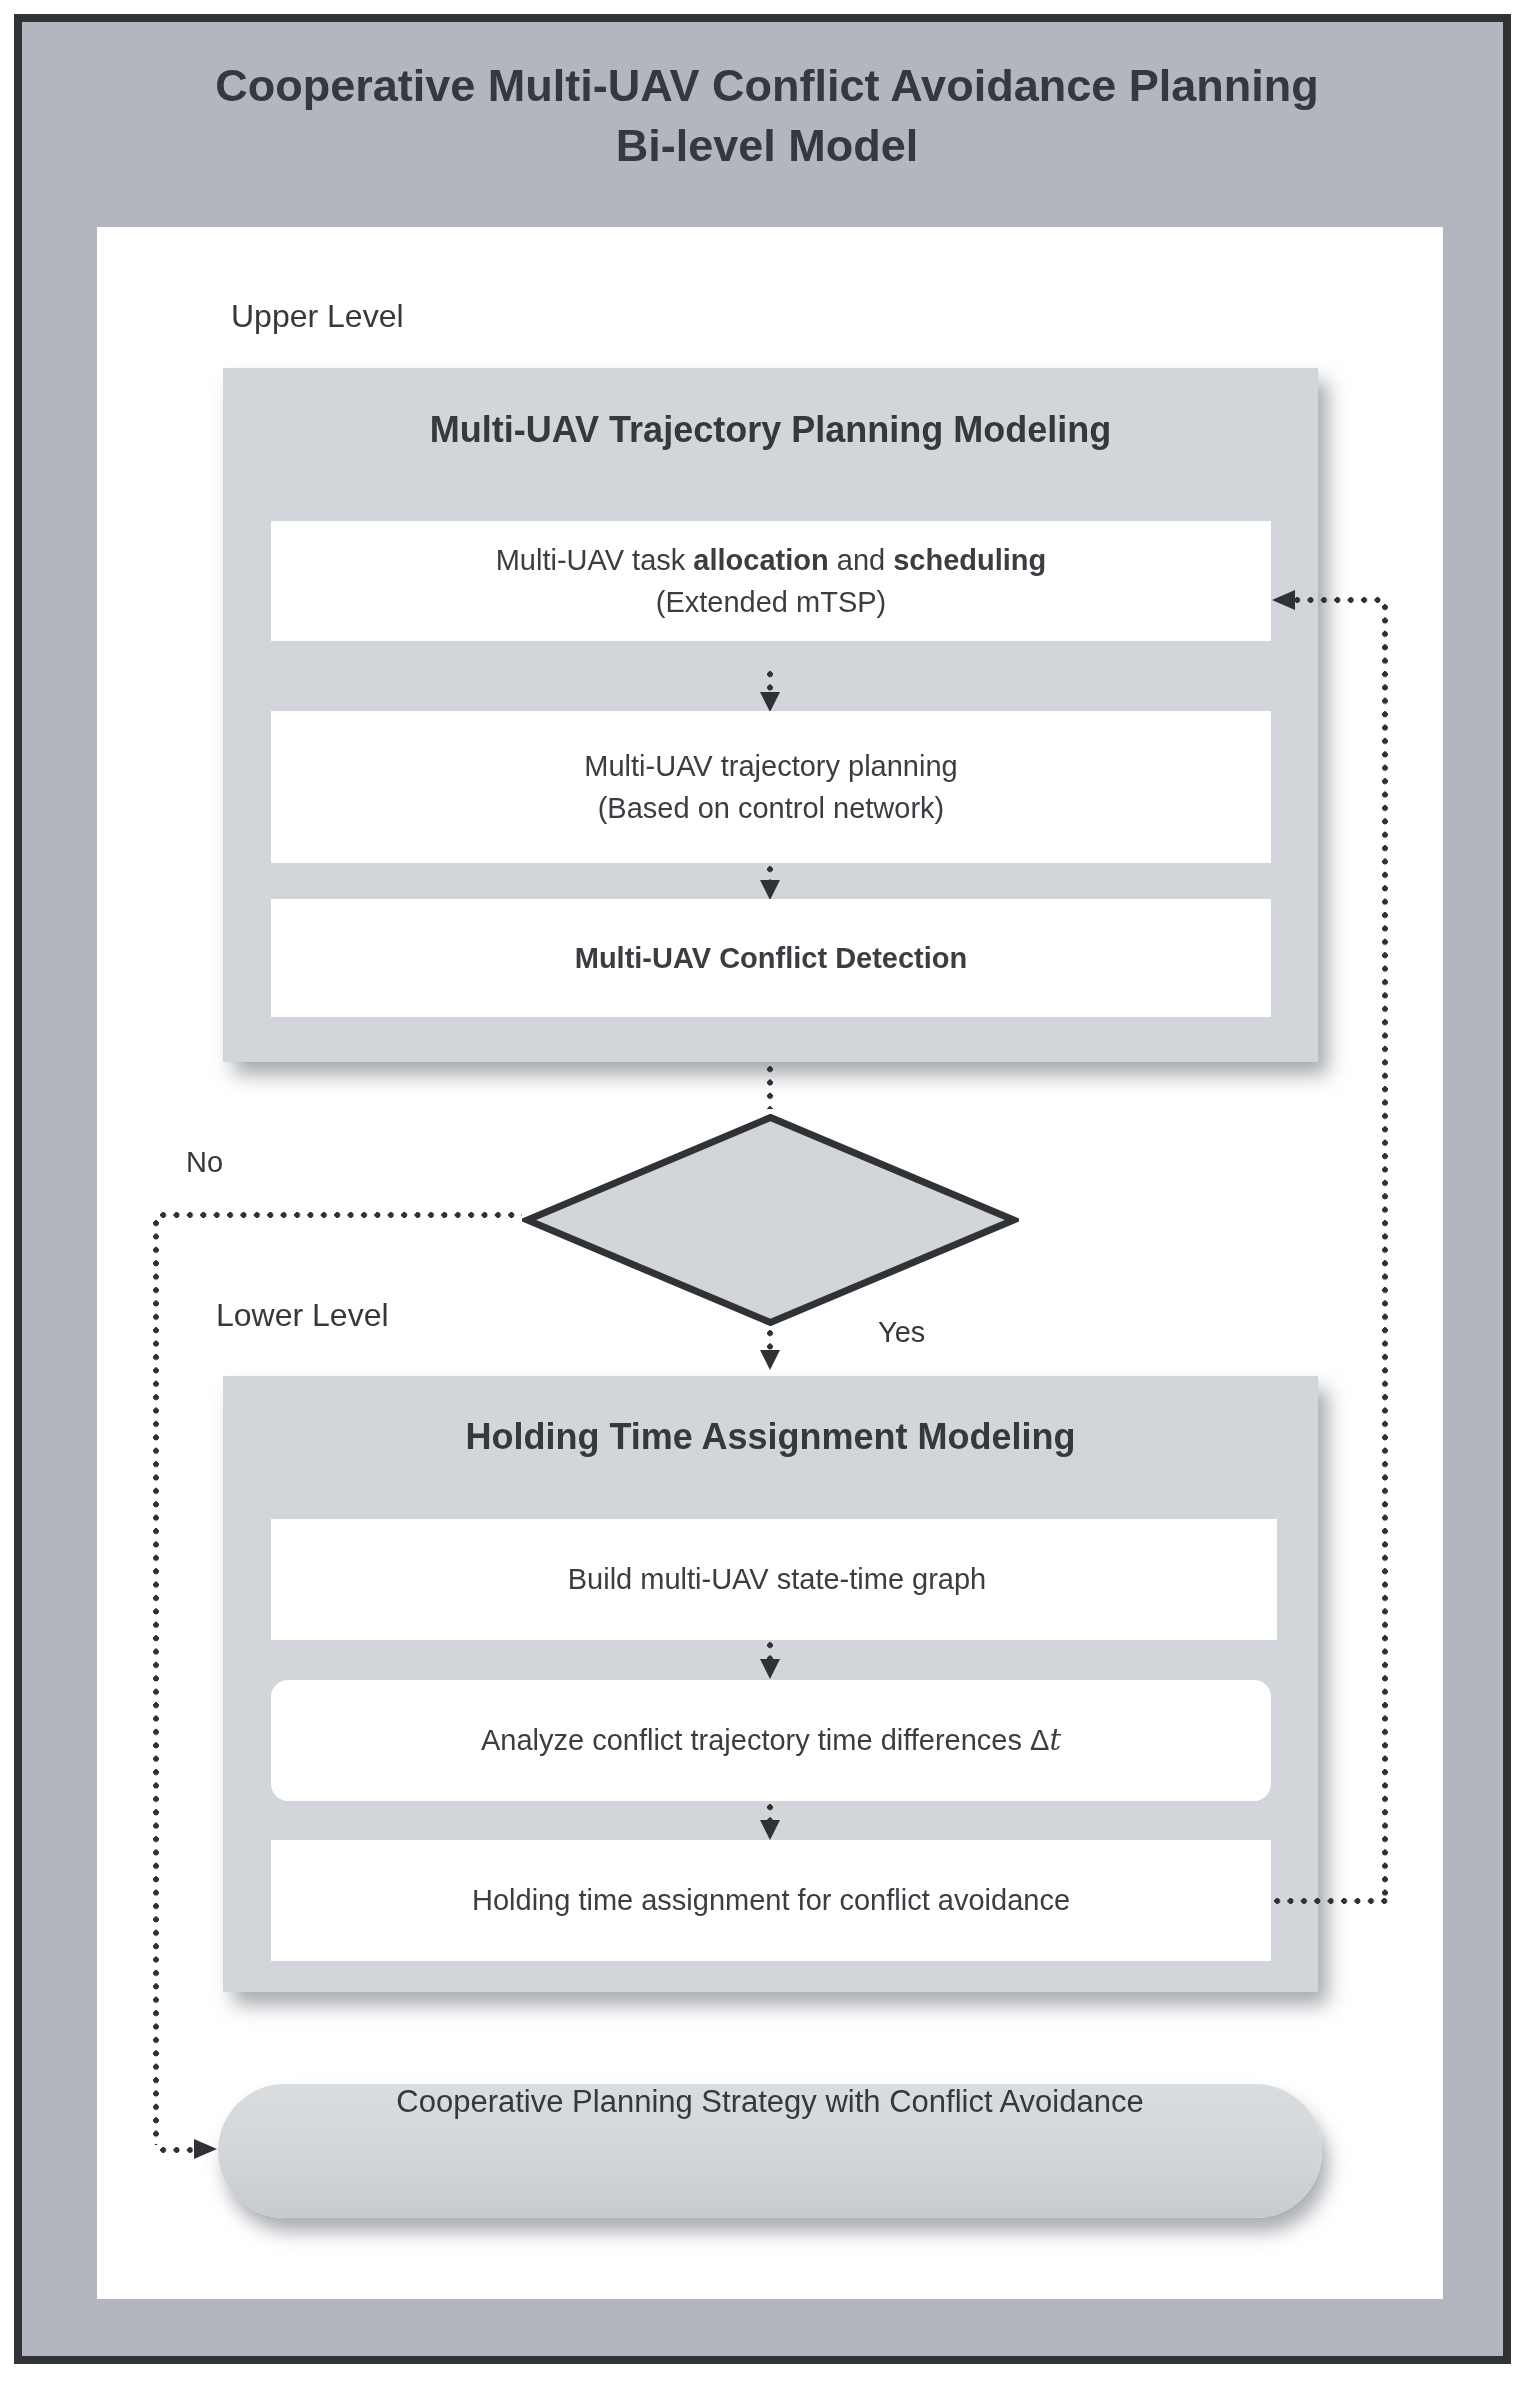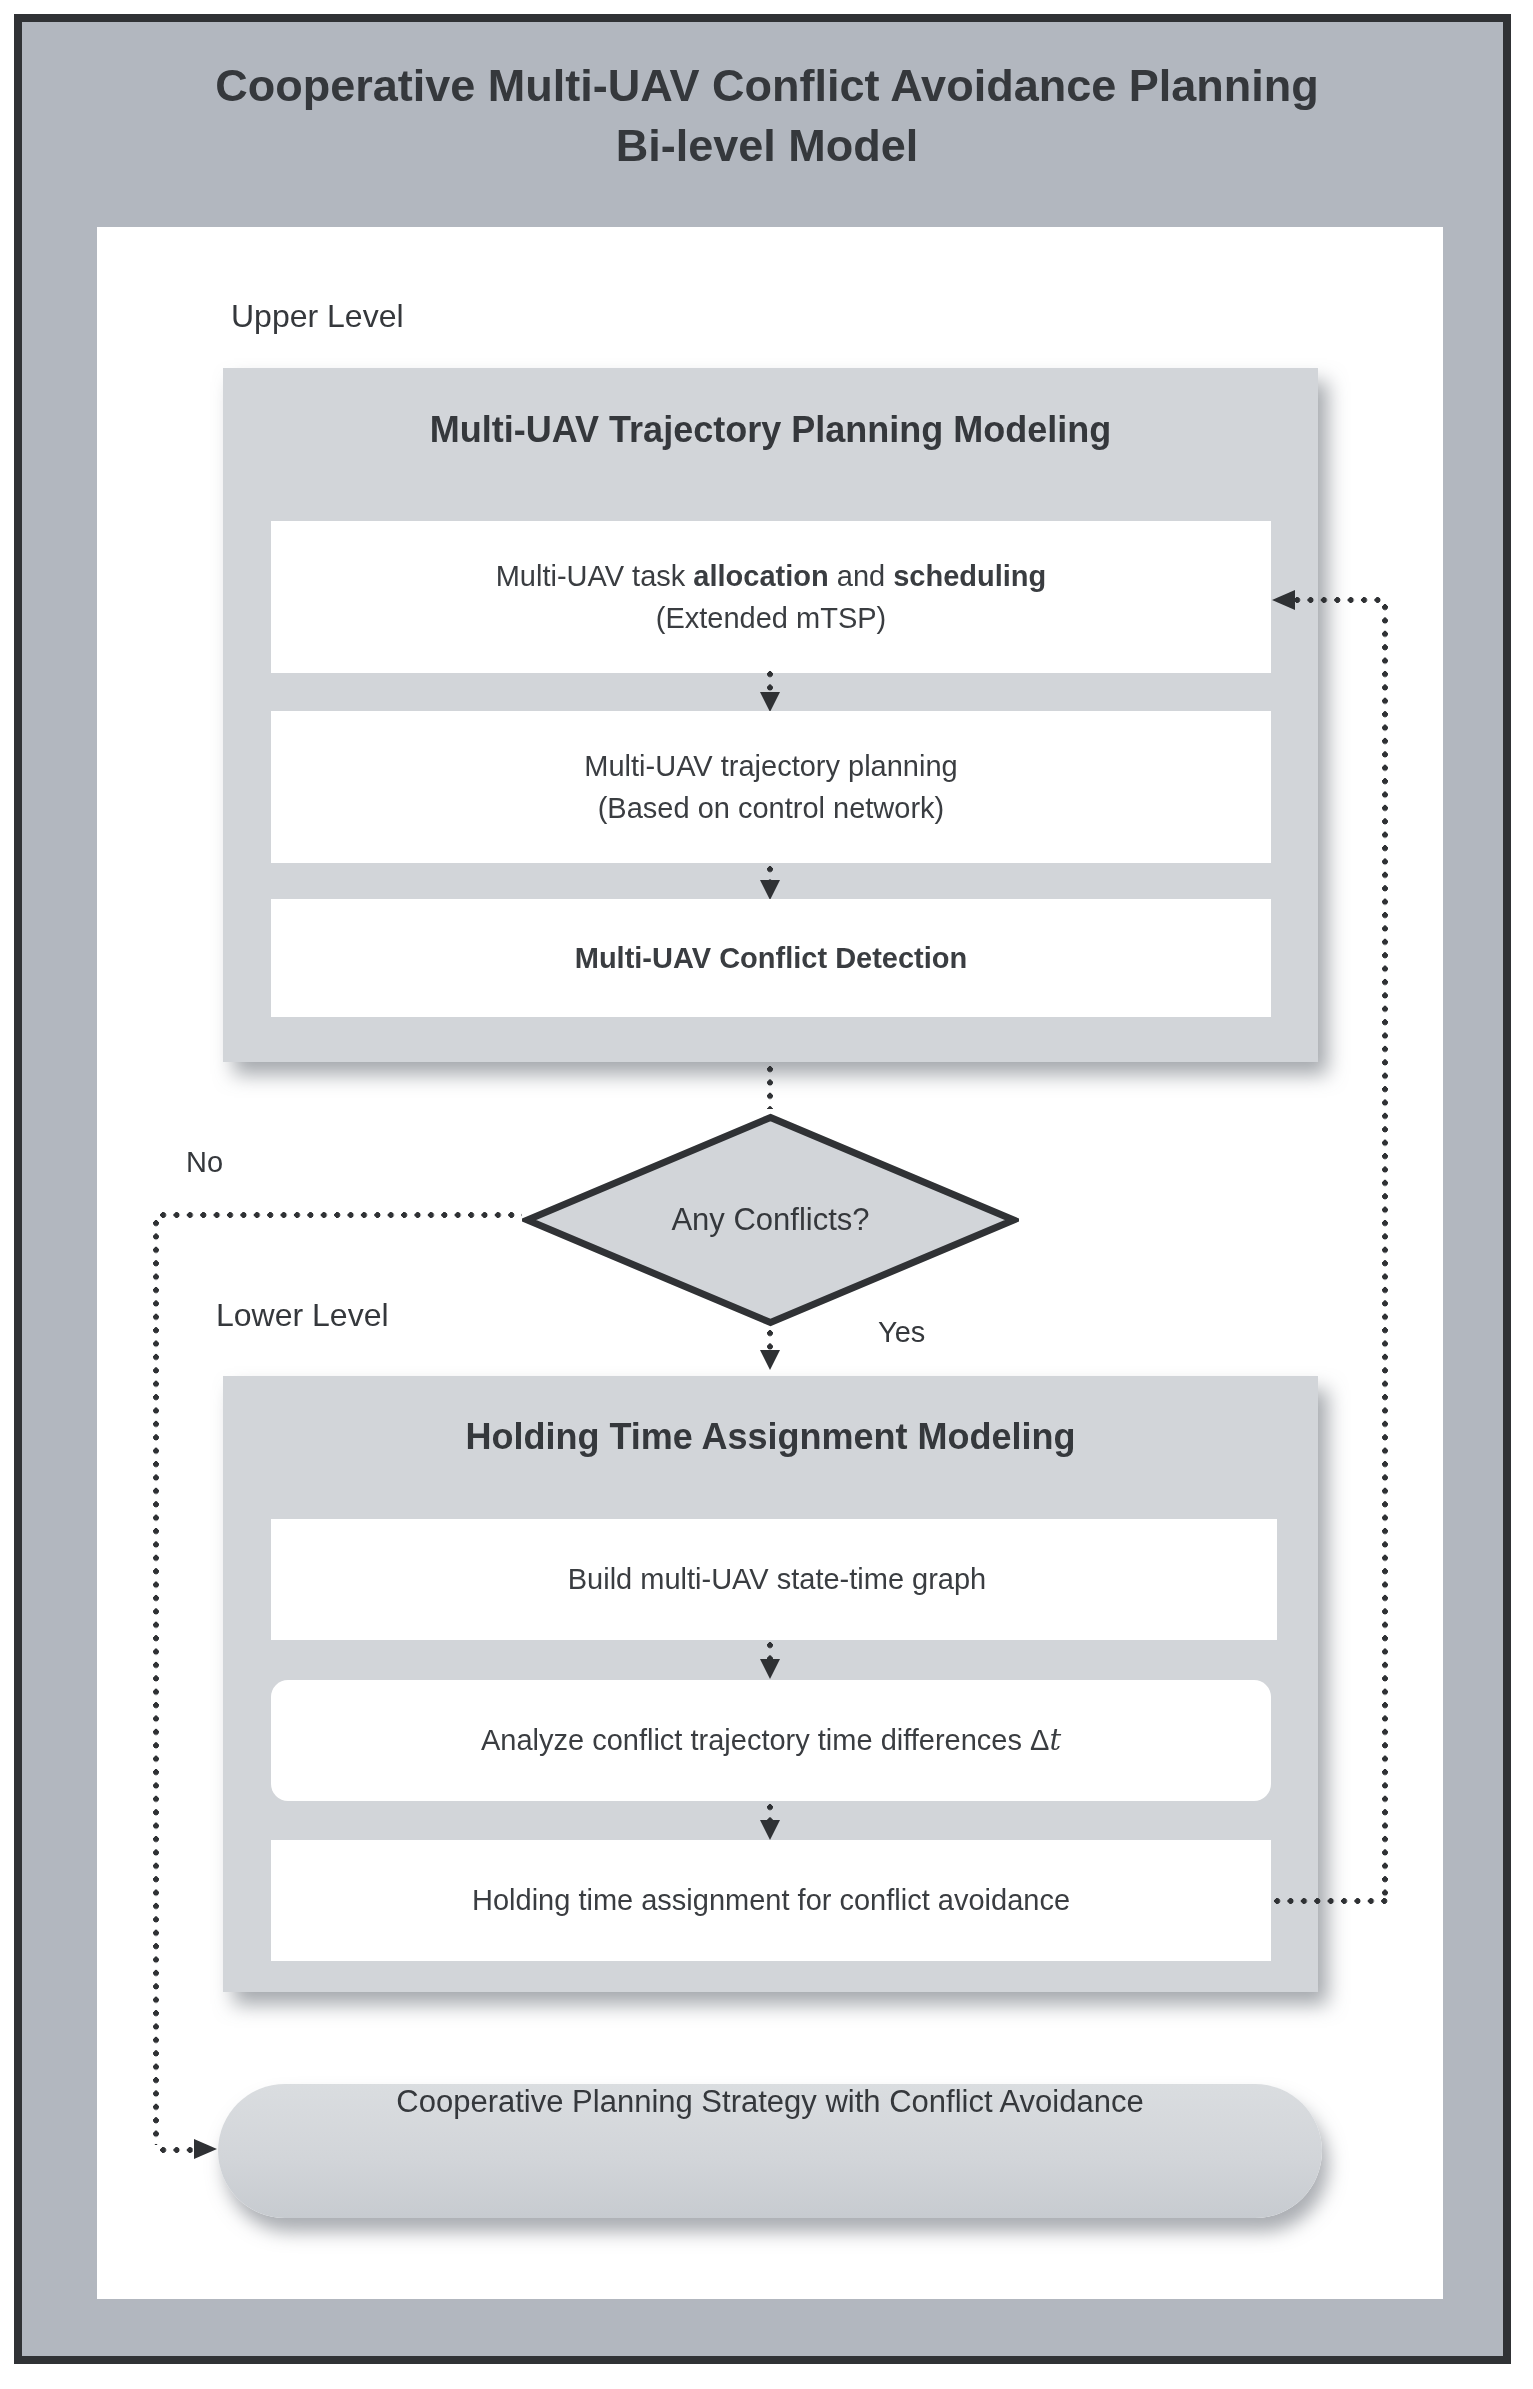--- a/index.html
+++ b/index.html
@@ -67,21 +67,21 @@
     <div>Bi-level Model</div>
   </div>
 
   <div class="panel"></div>
 
   <div class="lvl-label" style="left:231px;top:298px;">Upper Level</div>
 
   <div class="group" style="top:368px;height:694px;"></div>
   <div class="group-title" style="top:409px;">Multi-UAV Trajectory Planning Modeling</div>
 
-  <div class="flowbox" style="top:521px;height:152px;">
+  <div class="flowbox" style="top:521px;height:120px;">
     <div>
       <span>Multi-UAV task </span><b>allocation</b><span> and </span><b>scheduling</b><br>
       <span>(Extended mTSP)</span>
     </div>
   </div>
 
   <div class="dots-v" style="left:767px;top:671px;height:23px;"></div>
   <div class="head-down" style="left:760px;top:692px;"></div>
 
   <div class="flowbox" style="top:711px;height:152px;">
@@ -98,21 +98,20 @@
     <span>Multi-UAV Conflict Detection</span>
   </div>
 
   <div class="dots-v" style="left:767px;top:1066px;height:43px;"></div>
 
   <div class="diamond-wrap">
     <svg width="497" height="214" viewBox="0 0 780 336">
       <polygon points="390,7 772,168 390,329 8,168" fill="#d2d5d9" stroke="#303235" stroke-width="11"></polygon>
     </svg>
   </div>
-  <div class="diamond-label">Any Conflicts?</div>
 
   <div class="small-label" style="left:186px;top:1146px;">No</div>
   <div class="small-label" style="left:878px;top:1316px;">Yes</div>
 
   <div class="dots-h" style="left:160px;top:1212px;width:362px;"></div>
   <div class="dots-v" style="left:153px;top:1220px;height:925px;"></div>
   <div class="dots-h" style="left:160px;top:2147px;width:33px;"></div>
   <div class="head-right" style="left:194px;top:2139px;"></div>
 
   <div class="dots-v" style="left:767px;top:1330px;height:21.7px;"></div>

